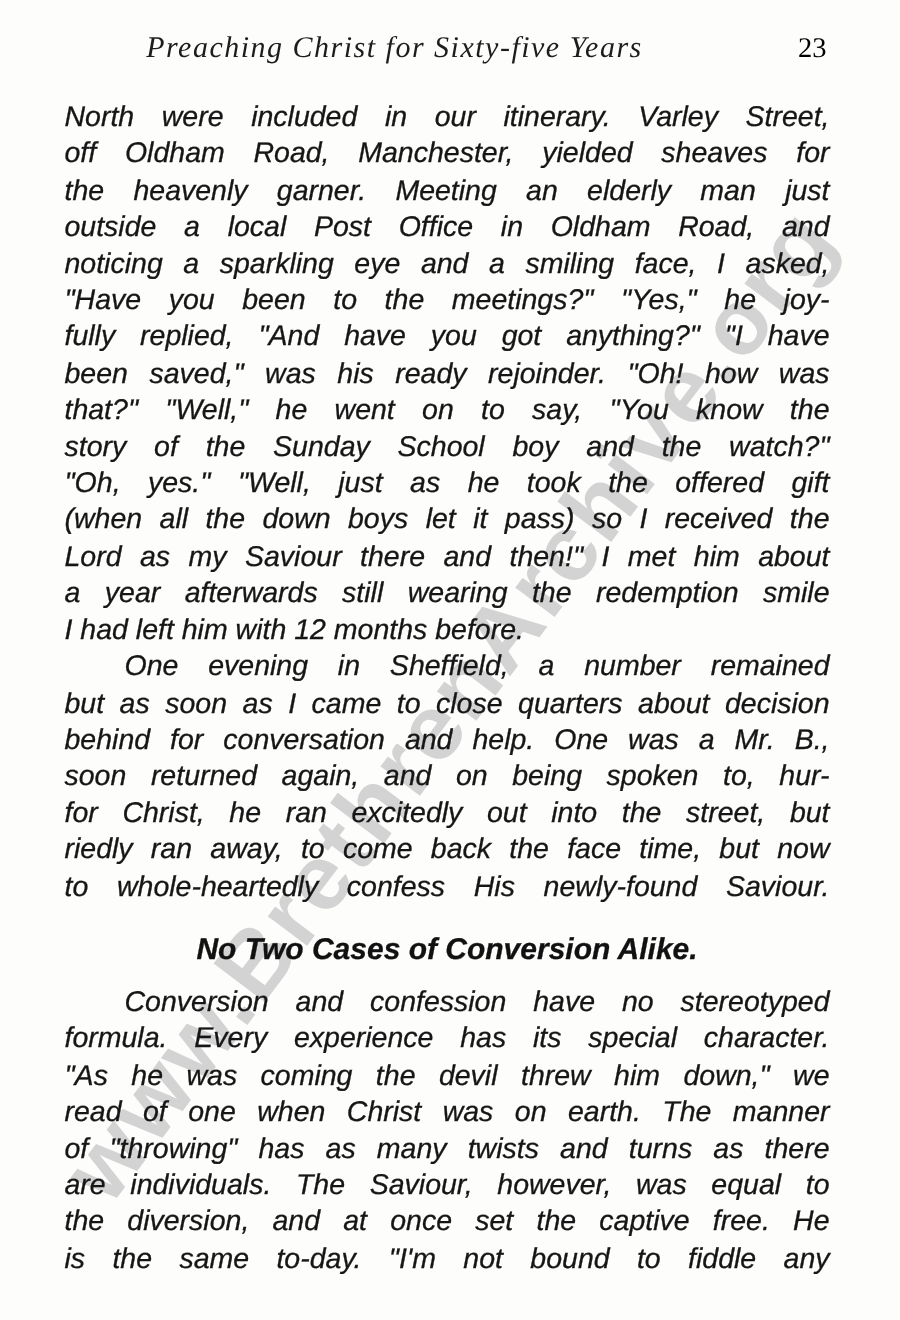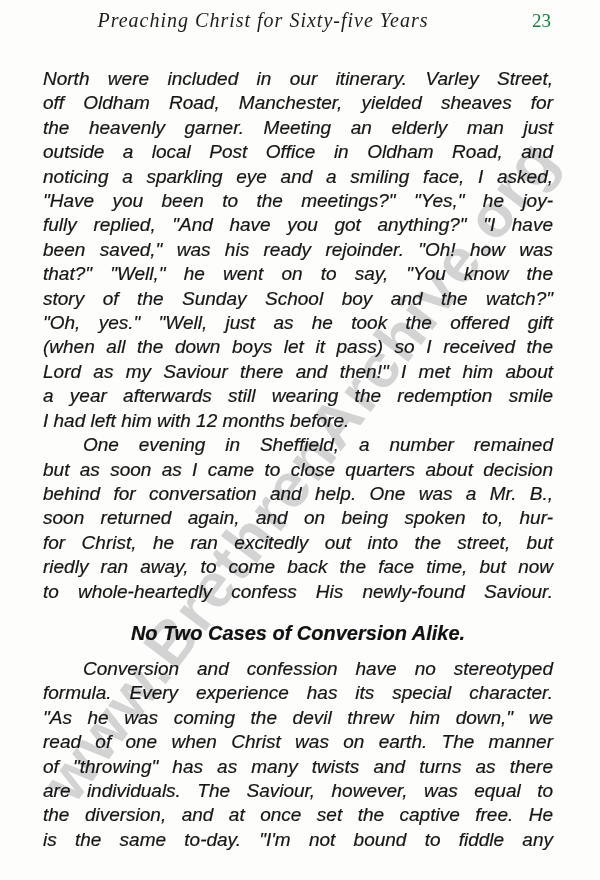--- a/index.html
+++ b/index.html
@@ -27,21 +27,21 @@
     letter-spacing: 2px;
     color: #c9c9c9;
     opacity: 0.8;
     white-space: nowrap;
     z-index: 1;
     user-select: none;
   }
   
   .running-header {
     position: absolute;
-    top: 9px;
+    top: 21px;
     left: 43px;
     width: 510px;
     height: 26px;
     z-index: 2;
     text-decoration: underline;
   }
   .header-title {
     position: absolute;
     left: 0;
     right: 70px;
@@ -52,21 +52,21 @@
     letter-spacing: 1px;
     color: #1d1d1d;
     white-space: nowrap;
   }
   .header-pageno {
     position: absolute;
     right: 2px;
     top: 1px;
     font-family: "Liberation Serif", serif;
     font-size: 19px;
-    color: #15803d;
+    color: #000000;
   }
   
   .page-body {
     position: absolute;
     top: 67px;
     left: 43px;
     width: 510px;
     z-index: 2;
     color: #161616;
     font-size: 19px;

